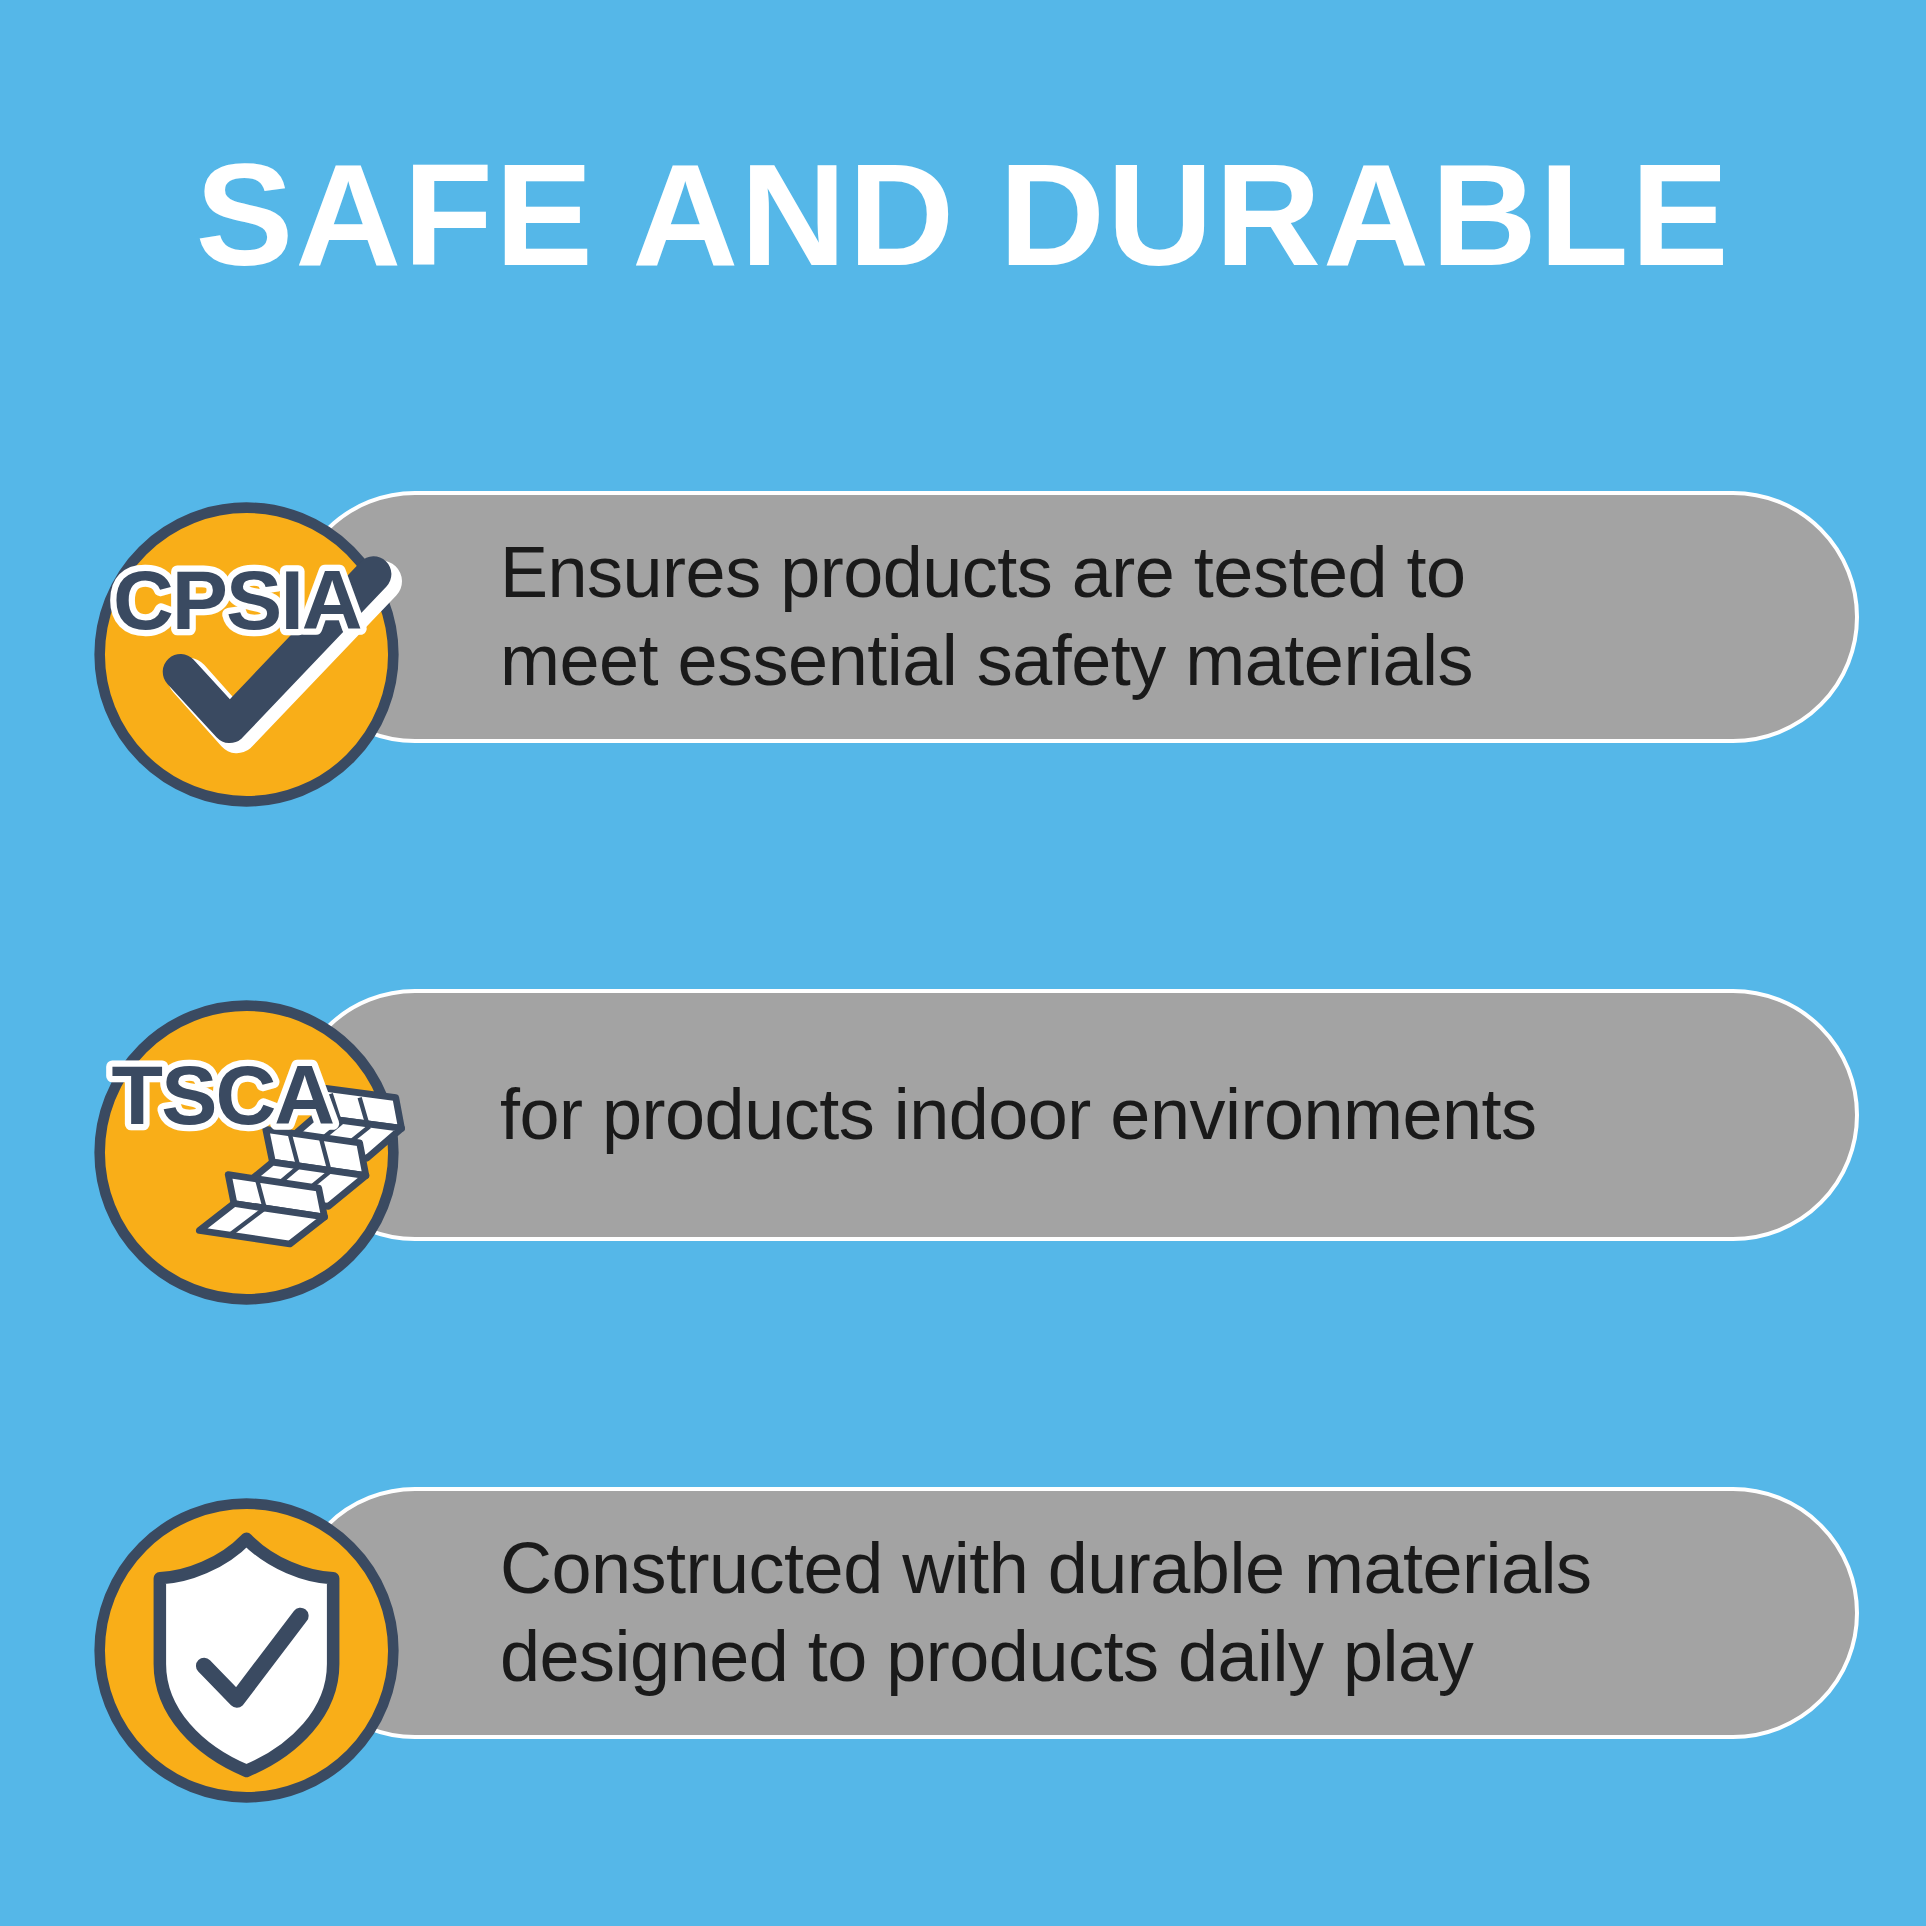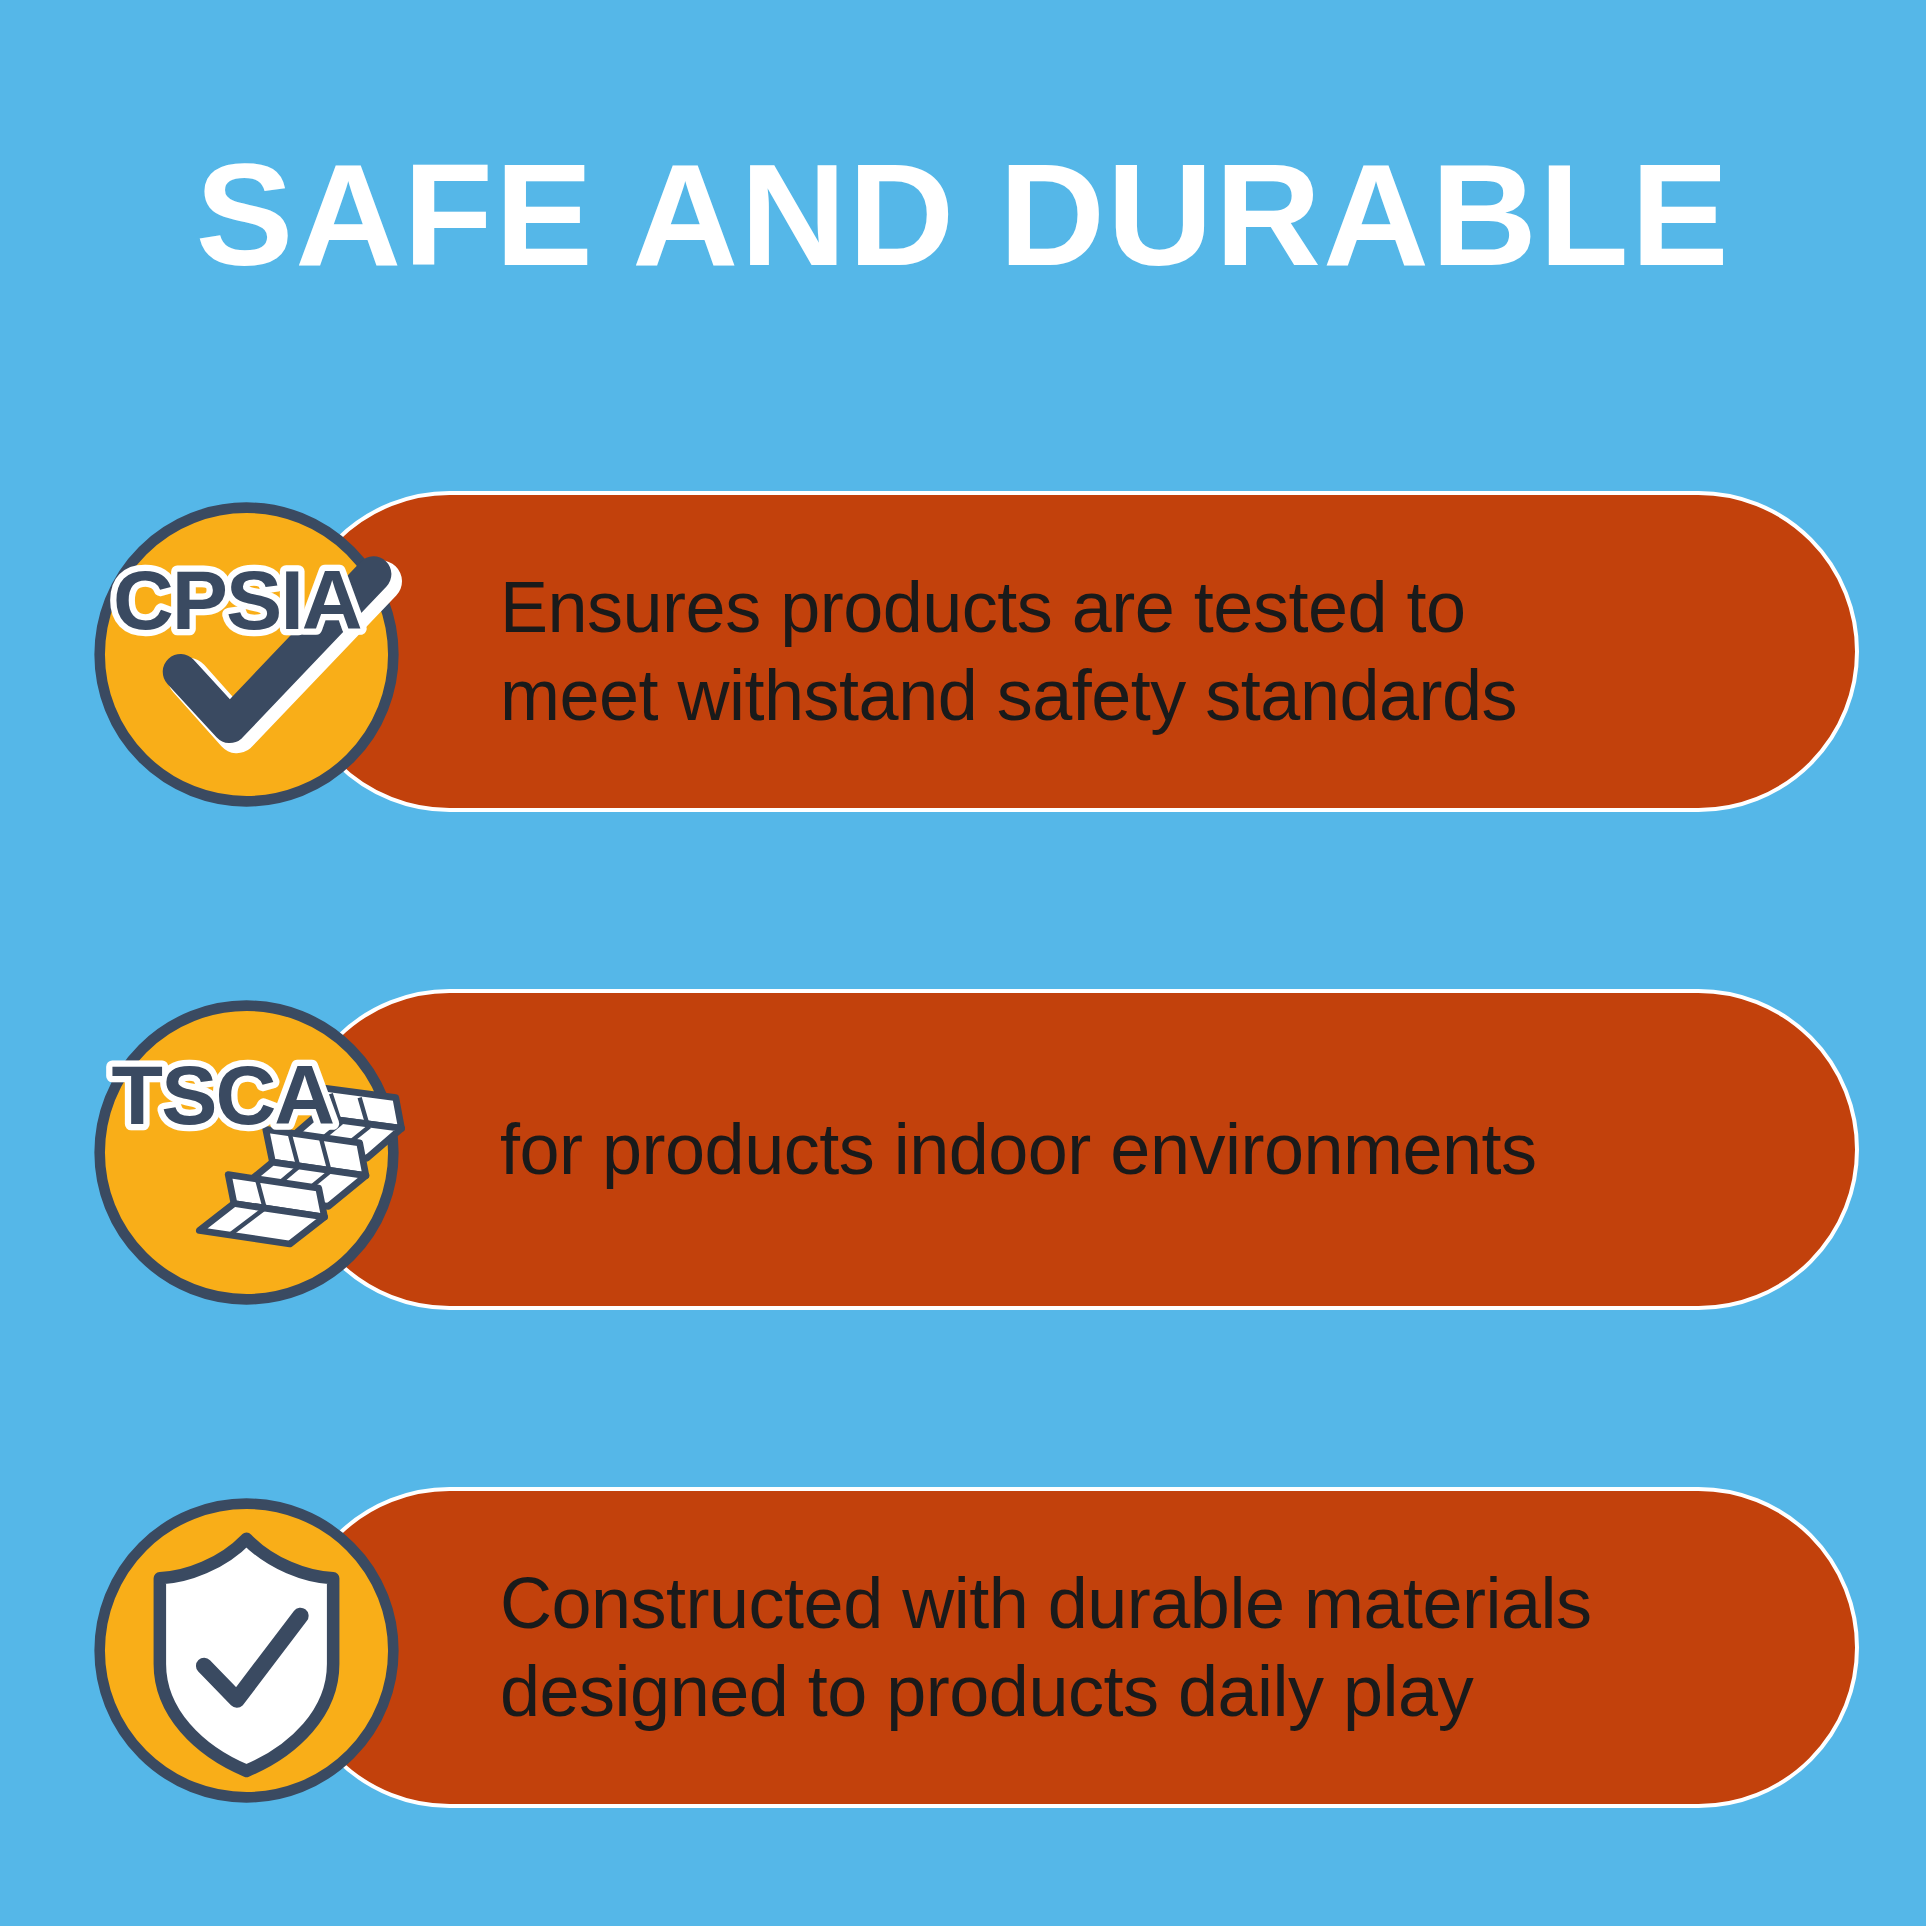--- a/index.html
+++ b/index.html
@@ -38,22 +38,22 @@
     margin-bottom:171px;
   }
   .row:last-child{margin-bottom:0;}
 
   
   .card{
     position:absolute;
     left:289px;
     top:0;
     width:1570px;
-    height:321px;
-    background:#c2410c;
+    height:252px;
+    background:#a3a3a3;
     border:4.8px solid #ffffff;
     box-sizing:border-box;
     border-radius:164px;
     display:flex;
     align-items:center;
     z-index:1;
   }
   .card-text{
     margin-left:207px;
     margin-right:29px;
@@ -90,21 +90,21 @@
 
 <div class="title">SAFE AND DURABLE</div>
 
 <div class="rows">
 
   <div class="row">
 
     <div class="card">
       <div class="card-text">
         <span class="ln">Ensures products are tested to</span>
-        <span class="ln">meet withstand safety standards</span>
+        <span class="ln">meet essential safety materials</span>
       </div>
     </div>
 
     <div class="badge">
       <svg viewBox="0 0 700 700" xmlns="http://www.w3.org/2000/svg">
 
         <circle cx="350" cy="350" r="305" fill="#f9ae18" stroke="#3a4a61" stroke-width="22"></circle>
 
         <path d="M230 400 L330 512 L630 198" fill="none" stroke="#ffffff" stroke-width="86" stroke-linecap="round" stroke-linejoin="round"></path>
 

